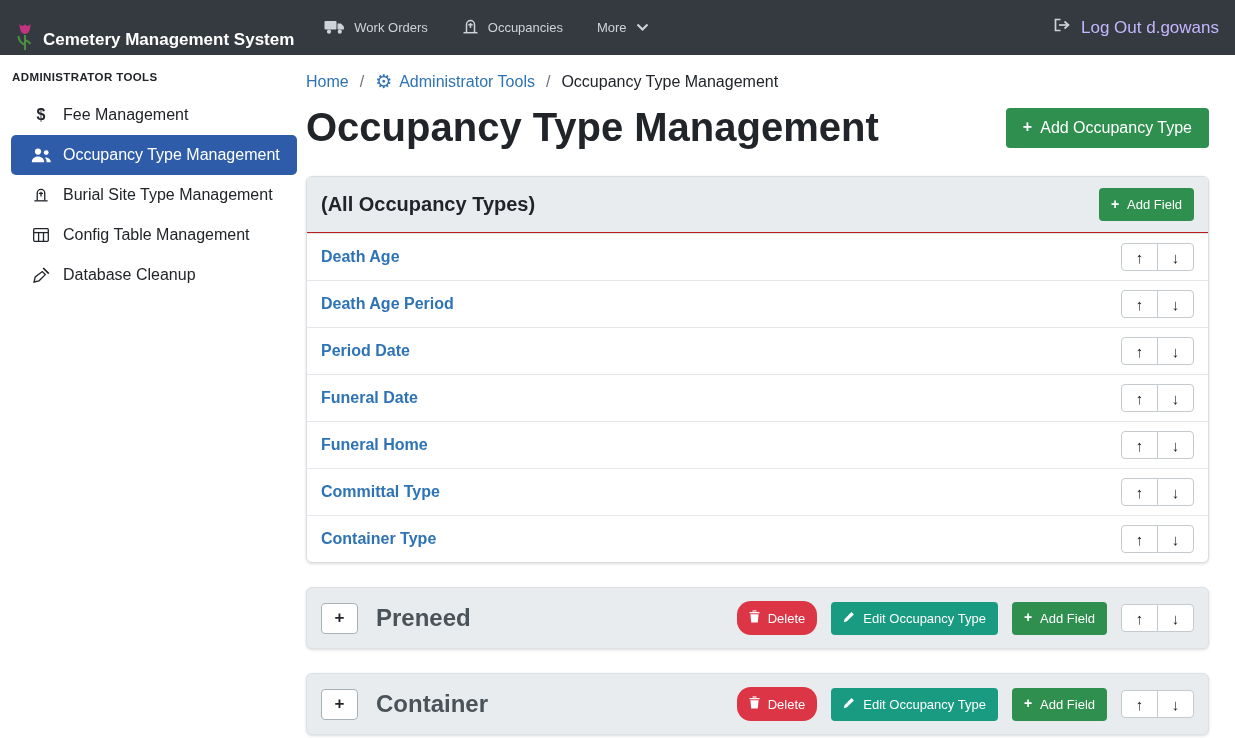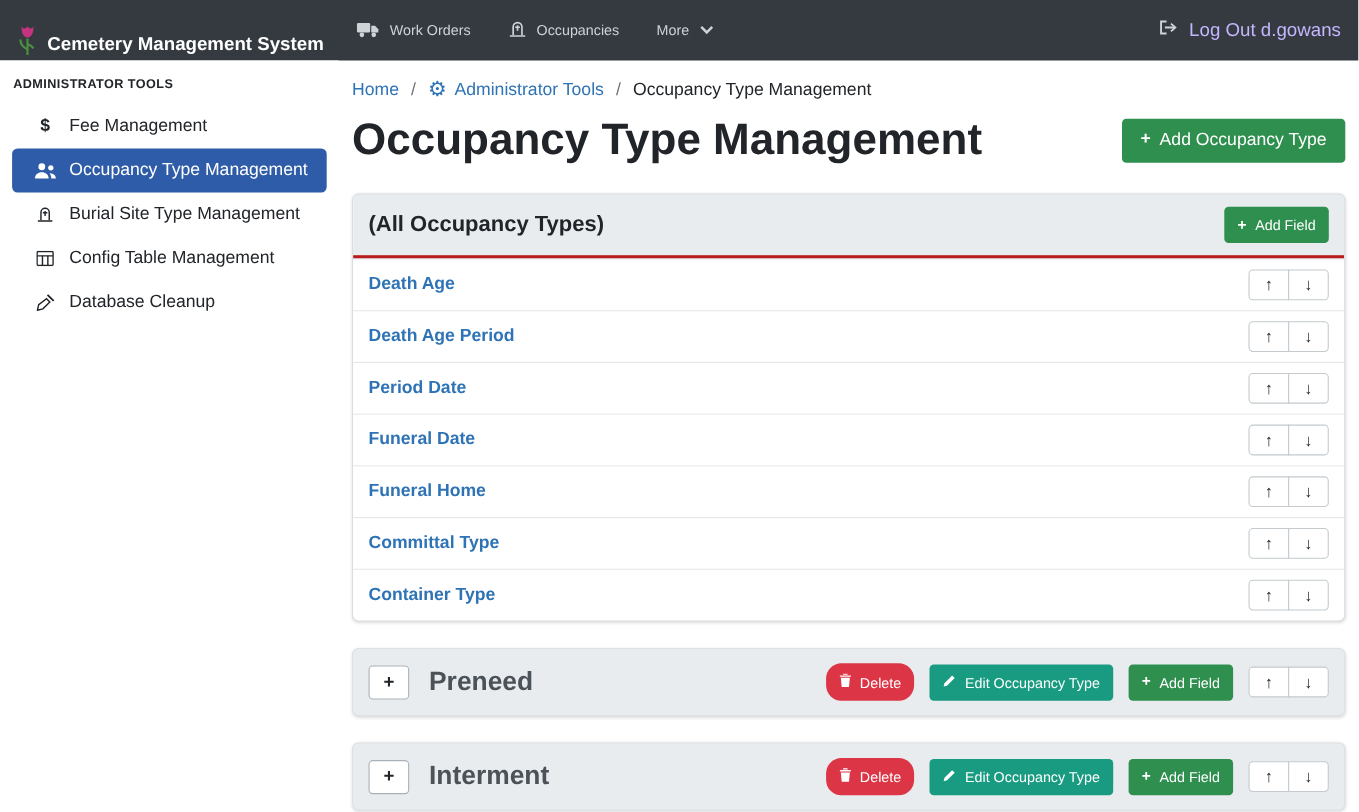--- a/index.html
+++ b/index.html
@@ -46,21 +46,21 @@
     font-size: 16px; color: #212529; cursor: pointer;
   }
   .side-item .icon {
     width: 22px; margin-right: 11px;
     display: flex; justify-content: center; align-items: center;
     font-weight: 700; font-size: 16px;
   }
   .side-item.active { background: #2e5ca8; color: #ffffff; }
 
   
-  .main { position: absolute; top: 55px; left: 320px; width: 903px; }
+  .main { position: absolute; top: 55px; left: 306px; width: 903px; }
 
   .breadcrumb {
     display: flex; align-items: center; gap: 11px;
     padding: 17px 0 10px; font-size: 16px;
   }
   .breadcrumb a { color: #2e73b5; text-decoration: none; cursor: pointer;
     display: flex; align-items: center; gap: 7px; }
   .breadcrumb .sep { color: #6c757d; }
   .breadcrumb .current { color: #212529; }
   .gear-glyph { color: #2e73b5; font-size: 19px; line-height: 1; }
@@ -95,21 +95,21 @@
   .btn-group button:last-child  { border-radius: 0 4px 4px 0; margin-left: -1px; }
 
   
   .card {
     border: 1px solid #d9dee2; border-radius: 6px; overflow: hidden;
     background: #ffffff; box-shadow: 0 1px 3px rgba(0,0,0,.14);
   }
   .card-header {
     background: #e9ecef; padding: 11px 14px;
     display: flex; align-items: center; justify-content: space-between;
-    border-bottom: 3px solid #b91c1c;
+    border-bottom: 1px solid #b91c1c;
   }
   .card-title { font-size: 20px; font-weight: 700; color: #212529; }
   .field-row {
     display: flex; align-items: center; justify-content: space-between;
     padding: 9px 14px; border-top: 1px solid #e5e8eb; min-height: 47px;
   }
   .field-row:first-of-type { border-top: none; }
   .field-link {
     color: #2e73b5; font-weight: 700; font-size: 16px;
     text-decoration: none; cursor: pointer;
@@ -360,21 +360,21 @@
       <span>Add Field</span>
     </button>
     <div class="btn-group">
       <button>↑</button>
       <button>↓</button>
     </div>
   </section>
 
   <section class="type-bar">
     <button class="expand-btn">+</button>
-    <span class="type-title">Interment</span>
+    <span class="type-title">Container</span>
     <button class="btn btn-red btn-sm">
       <span>
         <svg width="11" height="13" viewBox="0 0 11 13" fill="#ffffff">
           <path d="M0.5 2 h10 v1.3 h-10 z"></path>
           <path d="M3.5 0.4 h4 v1.1 h-4 z"></path>
           <path d="M1.4 4.2 h8.2 l-0.8 8.4 h-6.6 z"></path>
         </svg>
       </span>
       <span>Delete</span>
     </button>

